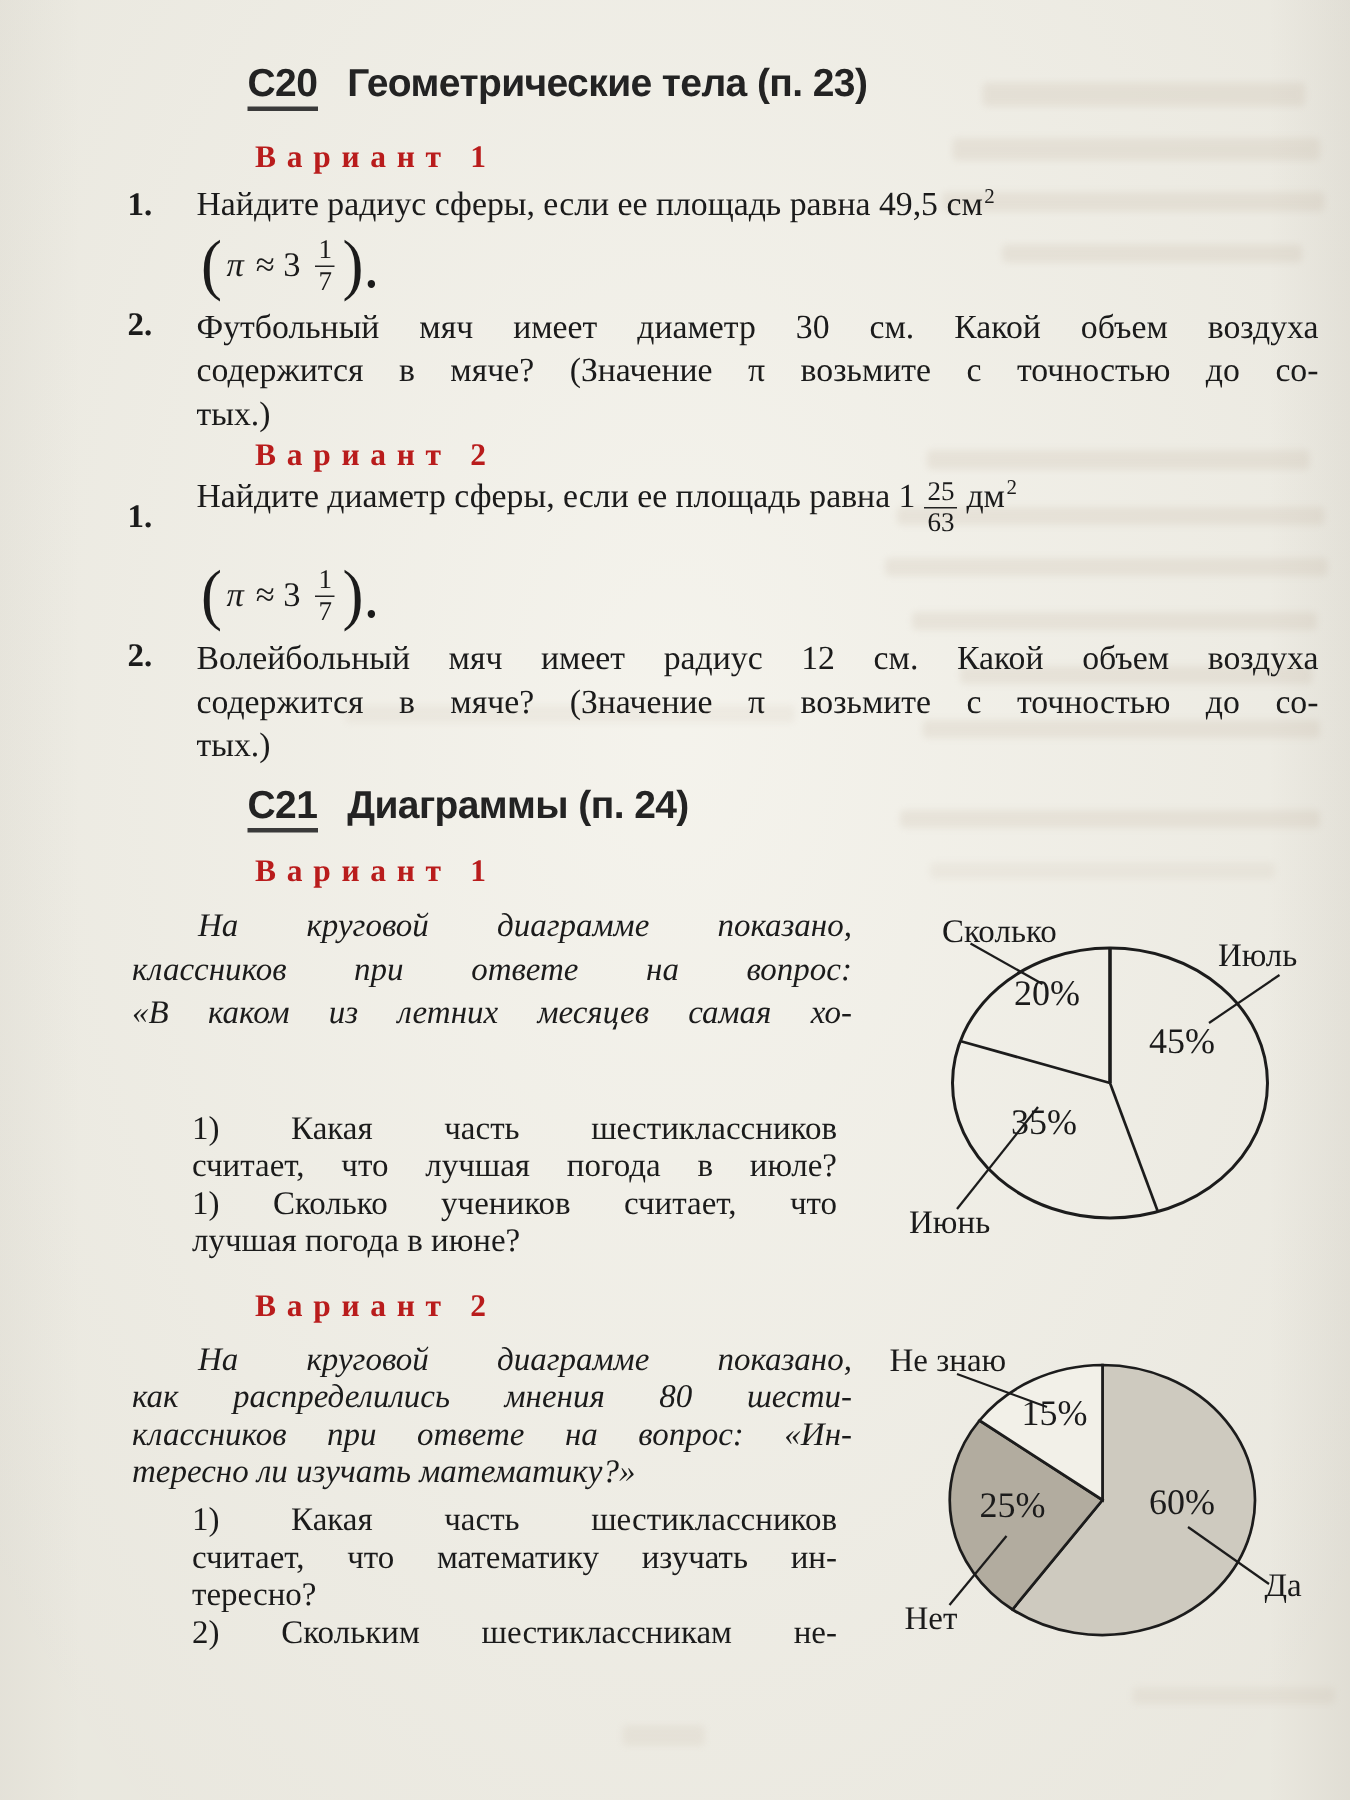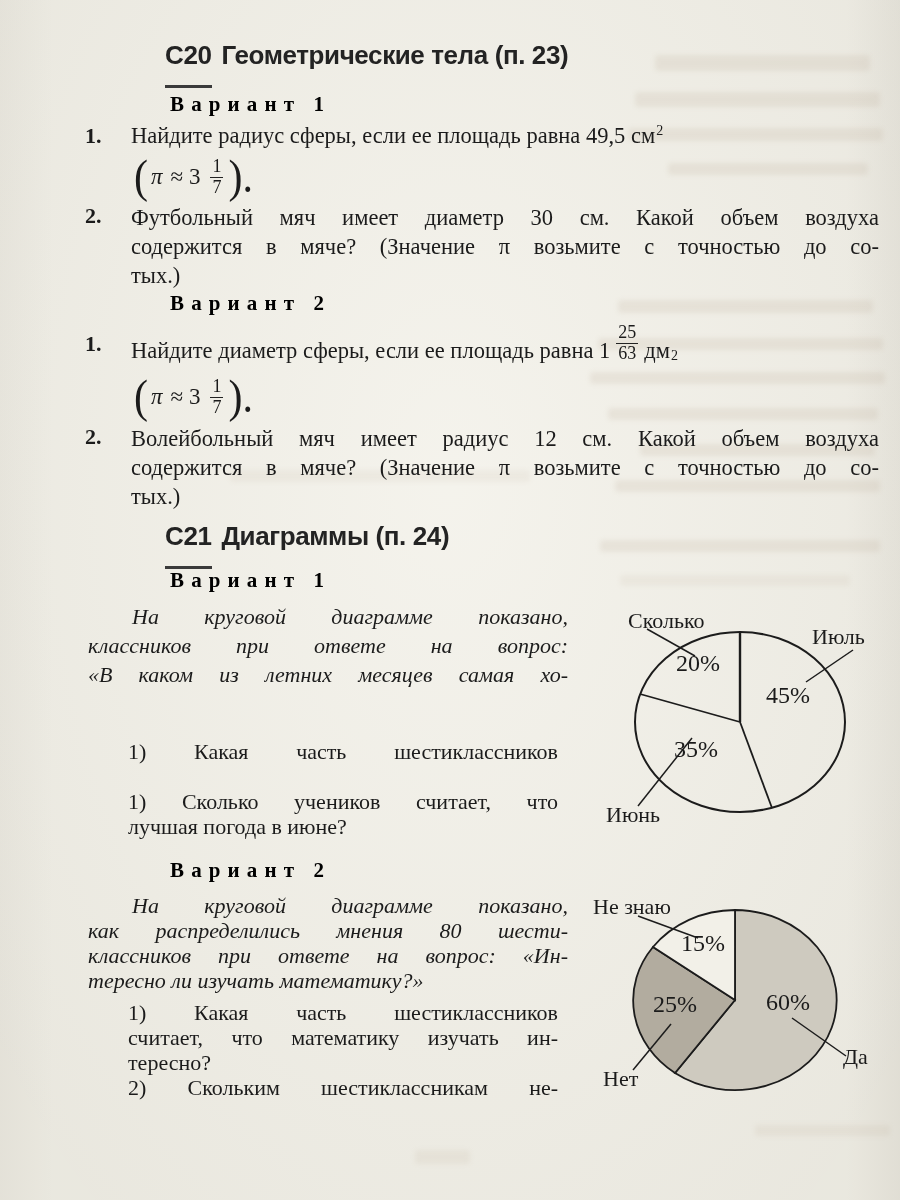--- a/index.html
+++ b/index.html
@@ -15,40 +15,40 @@
       radial-gradient(ellipse at 50% 40%, rgba(255,255,255,0.25), rgba(0,0,0,0.03) 90%),
       linear-gradient(90deg, rgba(120,110,95,0.05), rgba(0,0,0,0) 6%, rgba(0,0,0,0) 94%, rgba(120,110,95,0.08));
   }
   .abs{position:absolute;}
   
   .sechead{
     font-family:"Liberation Sans", sans-serif;
     font-weight:700;font-size:26px;letter-spacing:-0.4px;color:#232323;
     white-space:nowrap;
   }
-  .sechead .code{border-bottom:3px solid #3a3a3a;padding-bottom:15px;margin-right:10px;text-align:right;}
+  .sechead .code{border-bottom:3px solid #3a3a3a;padding-bottom:1px;margin-right:20px;text-align:right;}
   
   .variant{
-    font-weight:700;font-size:21px;letter-spacing:0.34em;color:#000000;white-space:nowrap;
+    font-weight:700;font-size:21px;letter-spacing:0.34em;color:#b91c1c;white-space:nowrap;
   }
   
   .itemnum{font-weight:700;font-size:22px;}
   .ln{font-size:22.5px;line-height:29px;}
   .j{text-align:justify;text-align-last:justify;}
   .body-w{width:748px;}
   sup.s2{font-size:14px;vertical-align:8px;margin-left:1px;}
   
   .mathline{display:flex;align-items:center;font-size:23px;}
   .bigparen{font-size:42px;font-weight:400;line-height:40px;transform:scaleY(1.08);margin:0 3px;}
   .pi{font-style:italic;margin-right:8px;}
   .approx{margin-right:8px;}
   .frac{display:inline-flex;flex-direction:column;align-items:center;font-size:18px;line-height:1.1;margin:0 2px;}
   .frac .den{border-top:1.5px solid #222;padding:0 2px;}
   .frac .num{padding:0 2px;}
-  .flexline{display:flex;align-items:flex-end;font-size:22.5px;}
+  .flexline{display:flex;align-items:flex-start;font-size:22.5px;}
   
   .col-para .ln{width:480px;font-style:italic;}
   .q .ln{width:430px;font-size:22px;line-height:25px;}
   .indent1{padding-left:44px;box-sizing:border-box;}
   .lh29 .ln{line-height:29px;font-size:22px;}
   .lh25 .ln{line-height:25px;font-size:22px;}
   
   .pielab{font-size:22px;white-space:nowrap;}
   .piepct{font-size:24px;white-space:nowrap;}
   
@@ -146,20 +146,21 @@
 <div class="abs variant" style="left:170px;top:568px">Вариант 1</div>
 
 <div class="abs col-para lh29" style="left:88px;top:602px">
   <div class="ln j indent1">На круговой диаграмме показано,</div>
   <div class="ln j">классников при ответе на вопрос:</div>
   <div class="ln j">«В каком из летних месяцев самая хо-</div>
 </div>
 
 <div class="abs q lh25" style="left:128px;top:739px">
   <div class="ln j">1) Какая часть шестиклассников</div>
+  <div class="ln j">считает, что лучшая погода в июле?</div>
 </div>
 <div class="abs q lh25" style="left:128px;top:789px">
   <div class="ln j">1) Сколько учеников считает, что</div>
   <div class="ln">лучшая погода в июне?</div>
 </div>
 
 <div class="abs variant" style="left:170px;top:858px">Вариант 2</div>
 
 <div class="abs col-para lh25" style="left:88px;top:893px">
   <div class="ln j indent1">На круговой диаграмме показано,</div>

